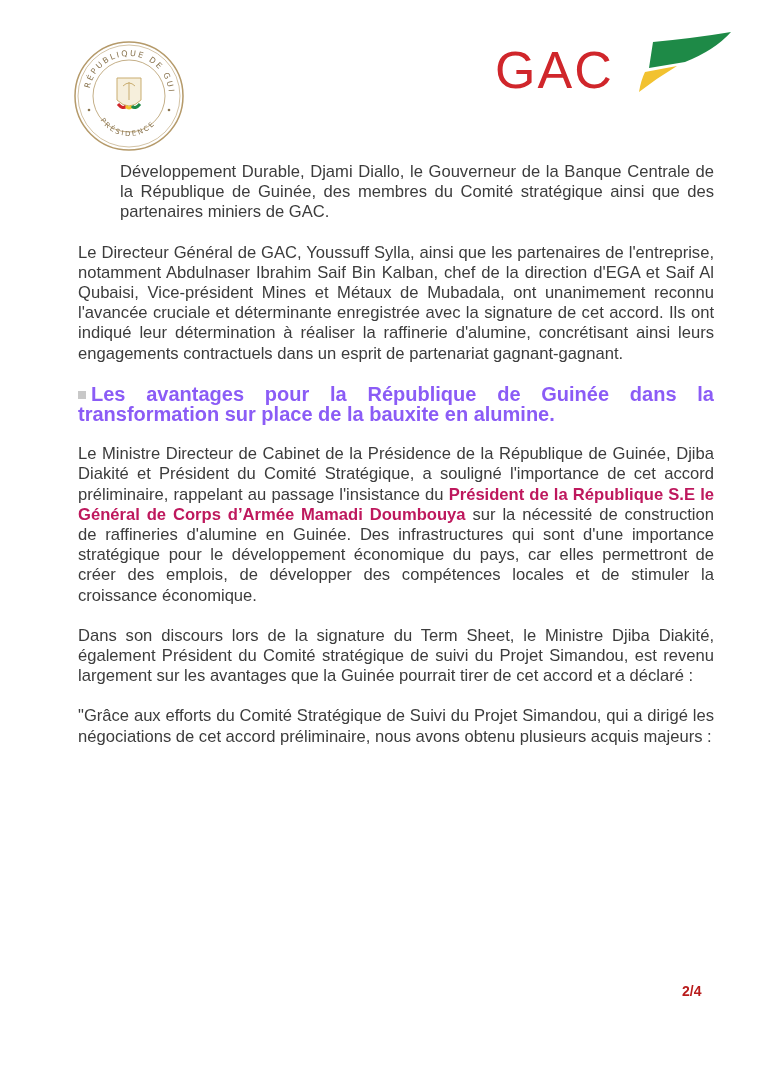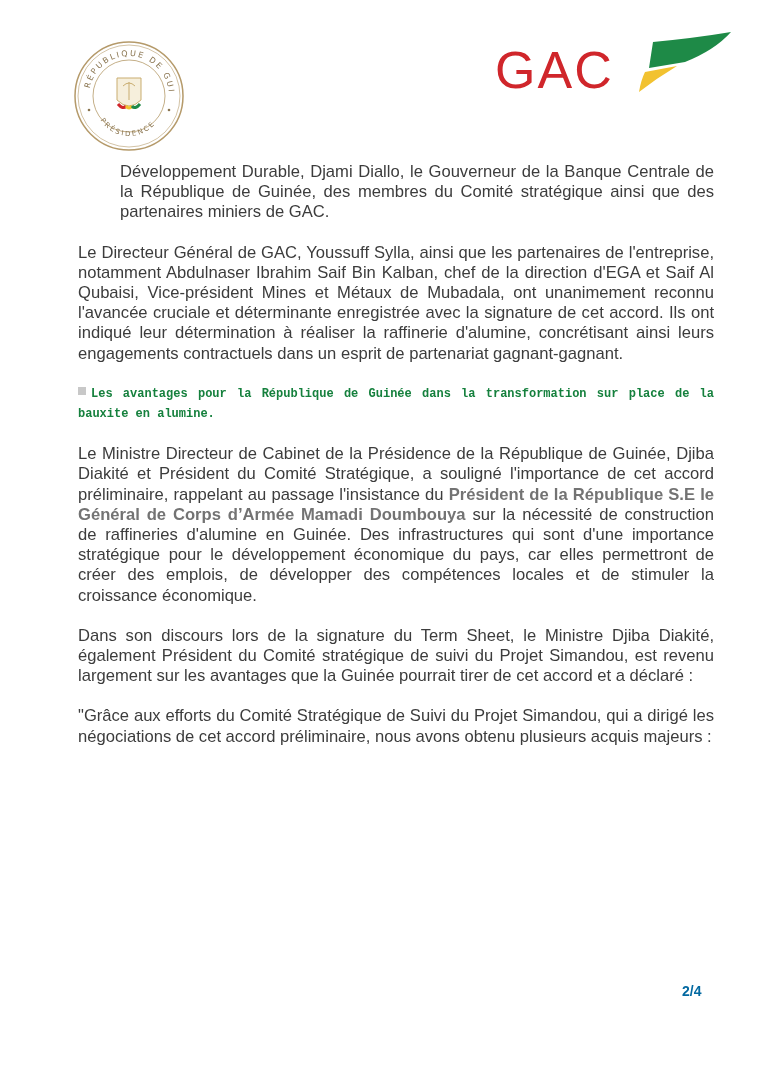--- a/index.html
+++ b/index.html
@@ -12,32 +12,32 @@
     .gac-text { position: absolute; left: 0; top: 12px; font-size: 52px; font-weight: 400;
                 color: #d0262b; letter-spacing: 2px; font-family: "Liberation Sans", sans-serif; }
     .gac-swoosh { position: absolute; left: 140px; top: 0; width: 100px; height: 70px; }
 
     .content { position: absolute; left: 78px; top: 162px; width: 636px; }
     p { margin: 0; font-size: 16.6px; line-height: 20.2px; text-align: justify;
         color: #3c3c3c; }
     p + p, p + .heading, .heading + p { }
     .p1 { margin-top: 0; margin-left: 42px; }
     .p2 { margin-top: 20px; }
-    .heading { margin-top: 20px; font-weight: 700; color: #15803d; font-size: 12px; line-height: 20.2px;
-               text-align: justify; font-family: Liberation Mono, monospace; }
+    .heading { margin-top: 20px; font-weight: 700; color: #8b5cf6; font-size: 20px; line-height: 20.2px;
+               text-align: justify; }
     .bullet { display: inline-block; width: 8px; height: 8px; background: #c8c8c8;
               margin-right: 5px; vertical-align: 2px; }
     .p3 { margin-top: 20px; }
     .p4 { margin-top: 20px; }
     .p5 { margin-top: 20px; }
     .p6 { margin-top: 20px; }
-    b { color: #737373; }
+    b { color: #be185d; }
 
     .page-num { position: absolute; left: 682px; top: 983px; font-size: 14px; font-weight: 700;
-                color: #0369a1; }
+                color: #b91c1c; }
     .guinee-logo { position: absolute; left: 305px; top: 1000px; width: 145px; height: 62px; }
     .guinee-text { position: absolute; left: 4px; top: 14px; font-family: "DejaVu Serif", serif;
                    font-style: italic; font-weight: 700; font-size: 36px; color: #d7282f; letter-spacing: -1px; }
   </style>
 </head>
 <body>
 
 <div class="page">
 
   <div class="seal">

